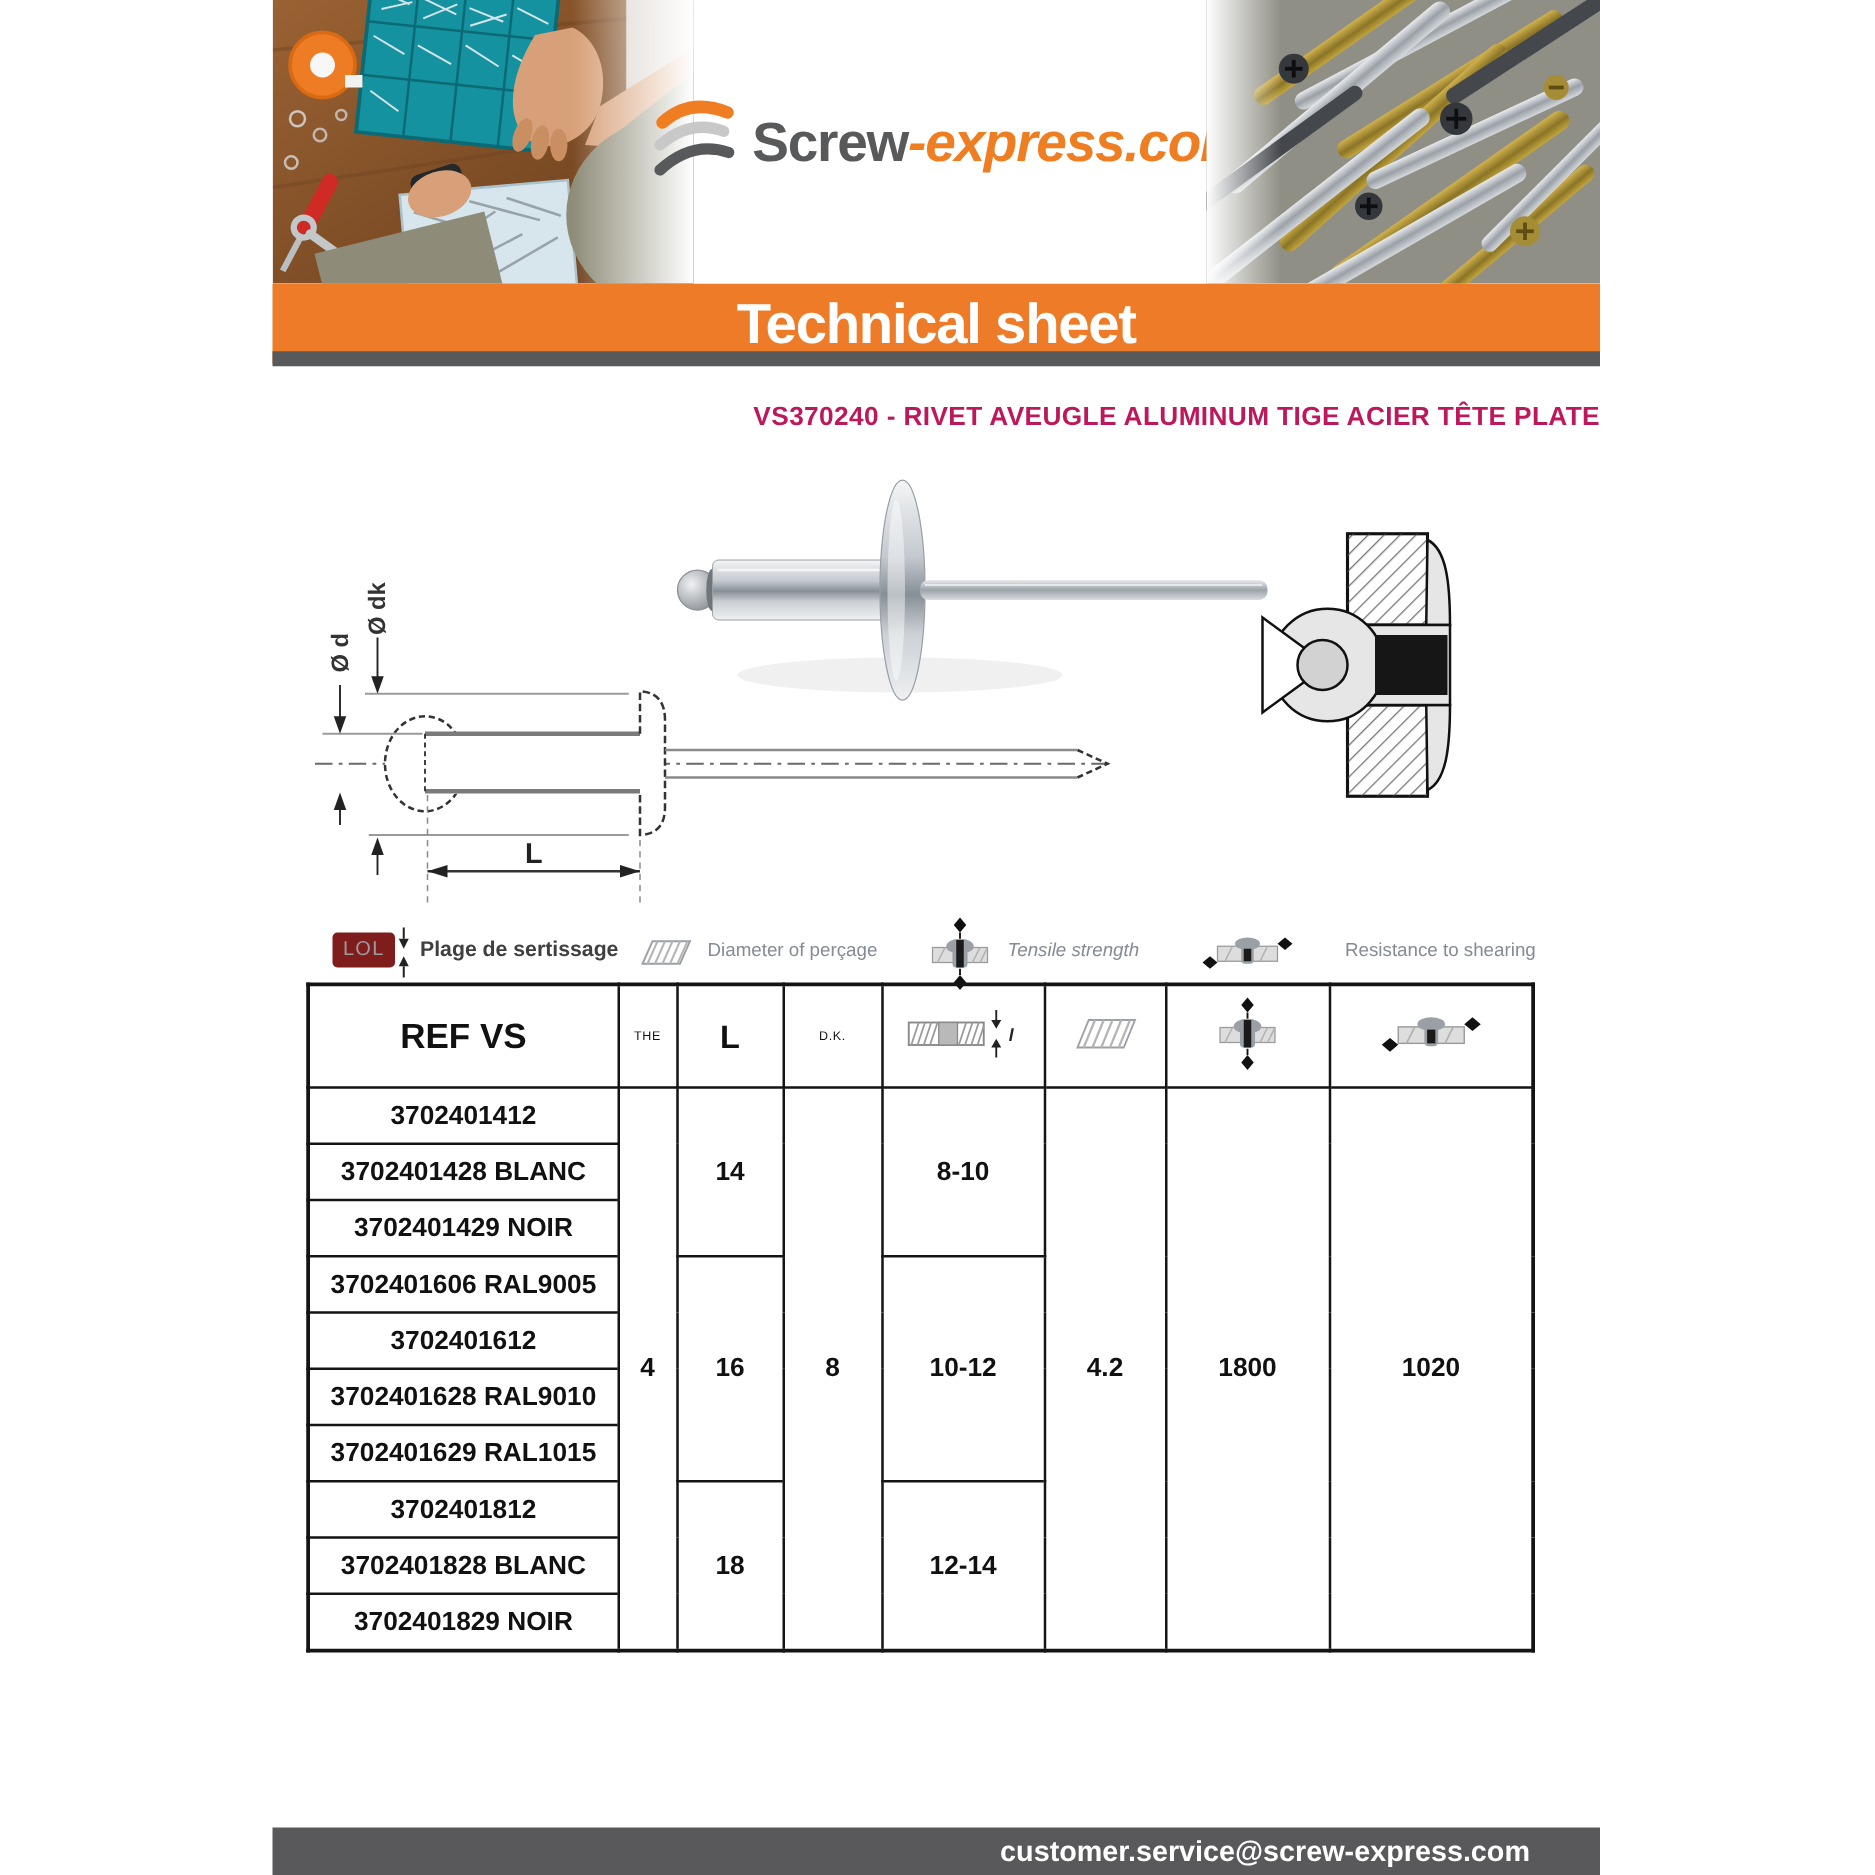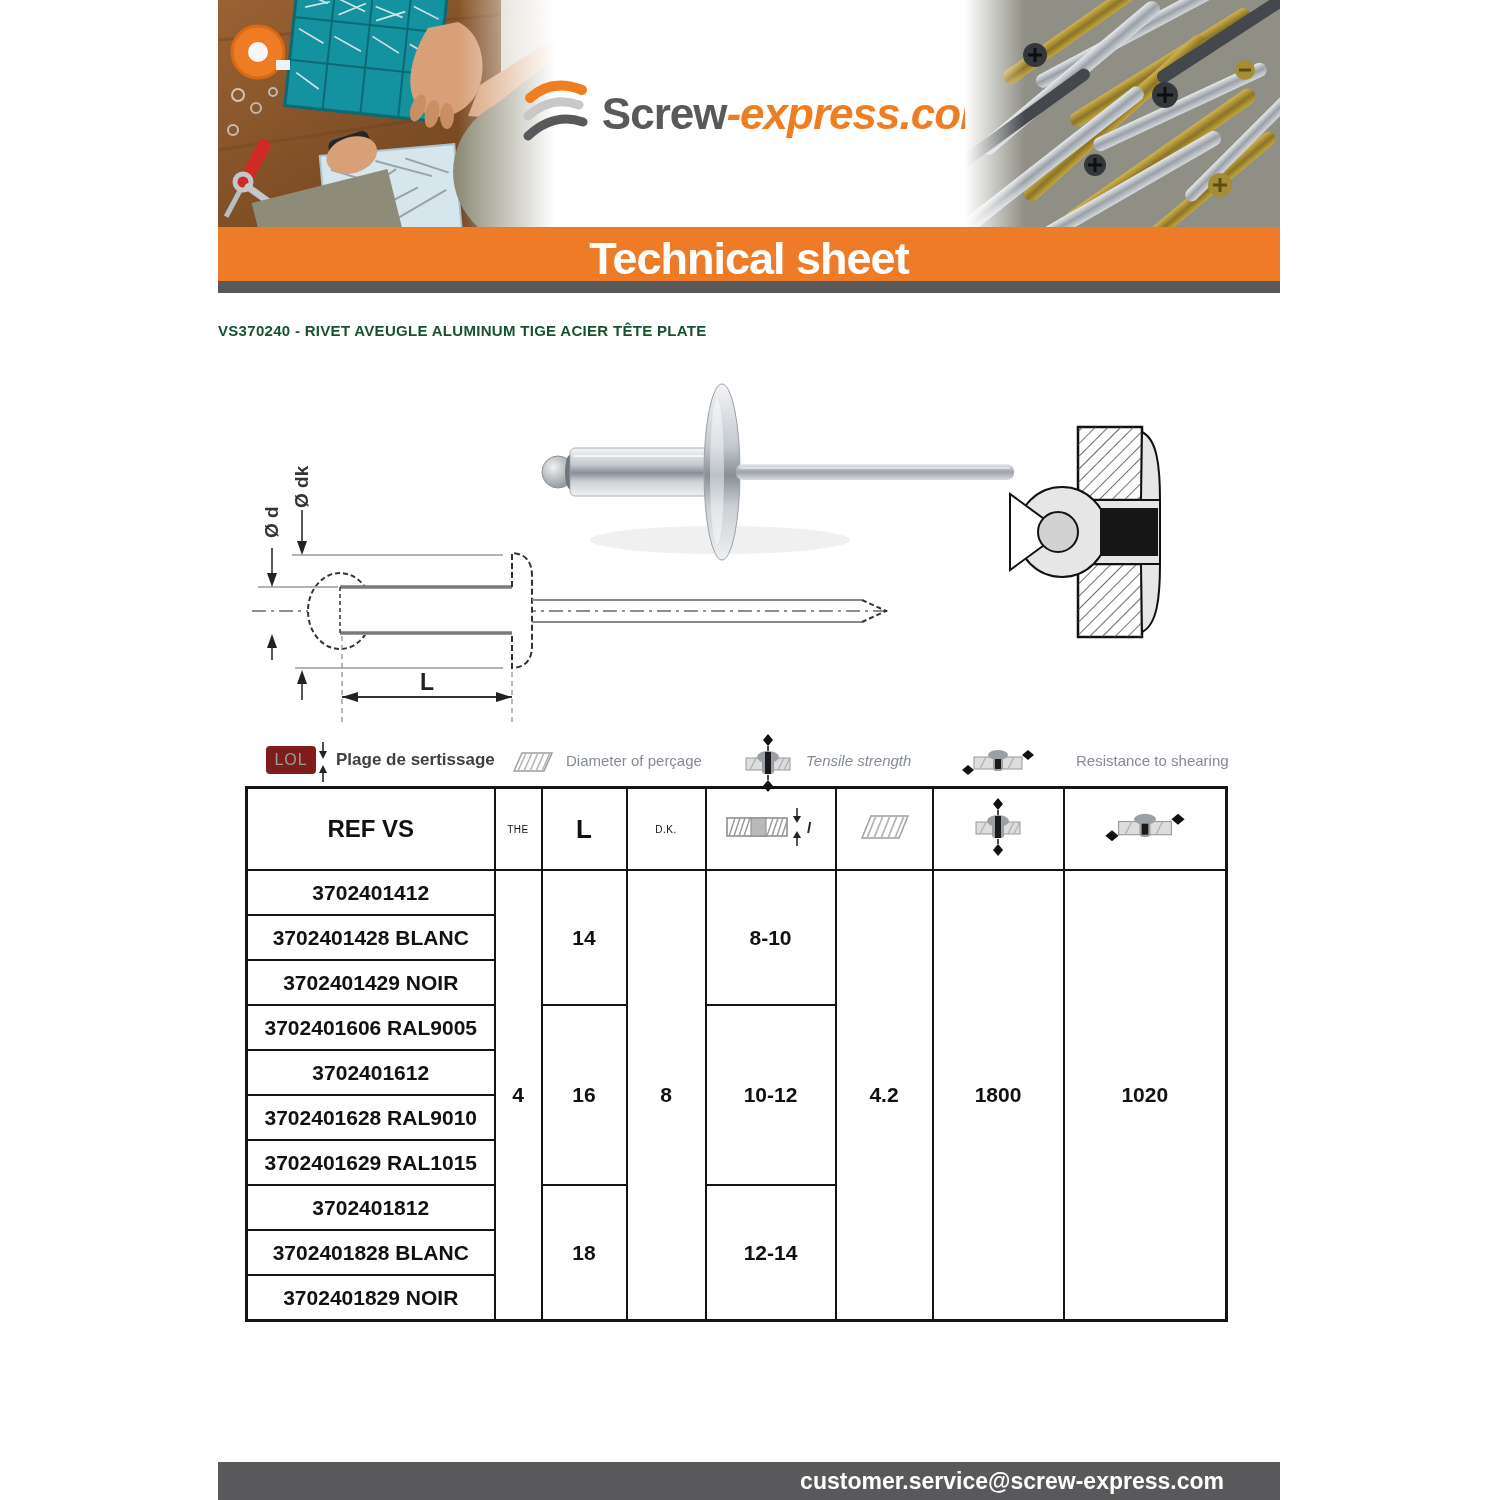--- a/index.html
+++ b/index.html
@@ -14,39 +14,39 @@
   .logo{display:flex;align-items:center;gap:8px;margin-top:78px;}
   .brand-text{font-size:44px;font-weight:bold;letter-spacing:-1px;white-space:nowrap;}
   .brand-gray{color:#58595b;}
   .brand-orange{color:#ef7d22;font-style:italic;}
   .banner{position:absolute;left:218px;top:227px;width:1062px;height:64px;background:#ee7b28;
           display:flex;align-items:center;justify-content:center;}
   .banner-label{color:#ffffff;font-size:45px;font-weight:bold;letter-spacing:-1px;}
   .gray-strip{position:absolute;left:218px;top:281px;width:1062px;height:12px;background:#58595b;}
 
   
-  .page-title{position:absolute;left:218px;top:322px;width:1062px;text-align:left;
-              color:#14532d;font-size:15px;font-weight:600;letter-spacing:.3px;}
+  .page-title{position:absolute;left:218px;top:322px;width:1062px;text-align:right;
+              color:#be185d;font-size:21px;font-weight:600;letter-spacing:.3px;}
 
   
   .legend{position:absolute;left:218px;top:740px;width:1062px;height:46px;}
   .legend .item-label{position:absolute;font-size:15px;color:#848b95;white-space:nowrap;}
   .lol-badge{position:absolute;left:48px;top:6px;width:50px;height:28px;background:#7f1d1d;
              border-radius:4px;color:#9c9c9c;font-size:16px;display:flex;align-items:center;
              justify-content:center;letter-spacing:1px;}
   .plage-label{position:absolute;left:118px;top:10px;font-size:17px;font-weight:bold;color:#3f3f3f;white-space:nowrap;}
 
   
   table.spec{position:absolute;left:245px;top:786px;border-collapse:collapse;table-layout:fixed;
              border:3px solid #141414;}
   table.spec th,table.spec td{border:2px solid #141414;text-align:center;vertical-align:middle;
              padding:0;color:#111;}
   table.spec th{height:80px;}
   table.spec td{height:43px;font-size:21px;font-weight:bold;}
-  .th-ref{font-size:24px;font-weight:bold;}
+  .th-ref{font-size:28px;font-weight:bold;}
   .th-small{font-size:10px;font-weight:normal;letter-spacing:.5px;color:#333;}
   .th-l{font-size:26px;font-weight:bold;}
 
   
   .note{position:absolute;left:293px;top:1332px;font-size:26px;color:#202020;}
   .footer-bar{position:absolute;left:218px;top:1462px;width:1062px;height:38px;background:#59595b;
               display:flex;align-items:center;justify-content:flex-end;}
   .footer-email{color:#ffffff;font-size:23px;font-weight:bold;margin-right:56px;}
 </style>
 </head>

